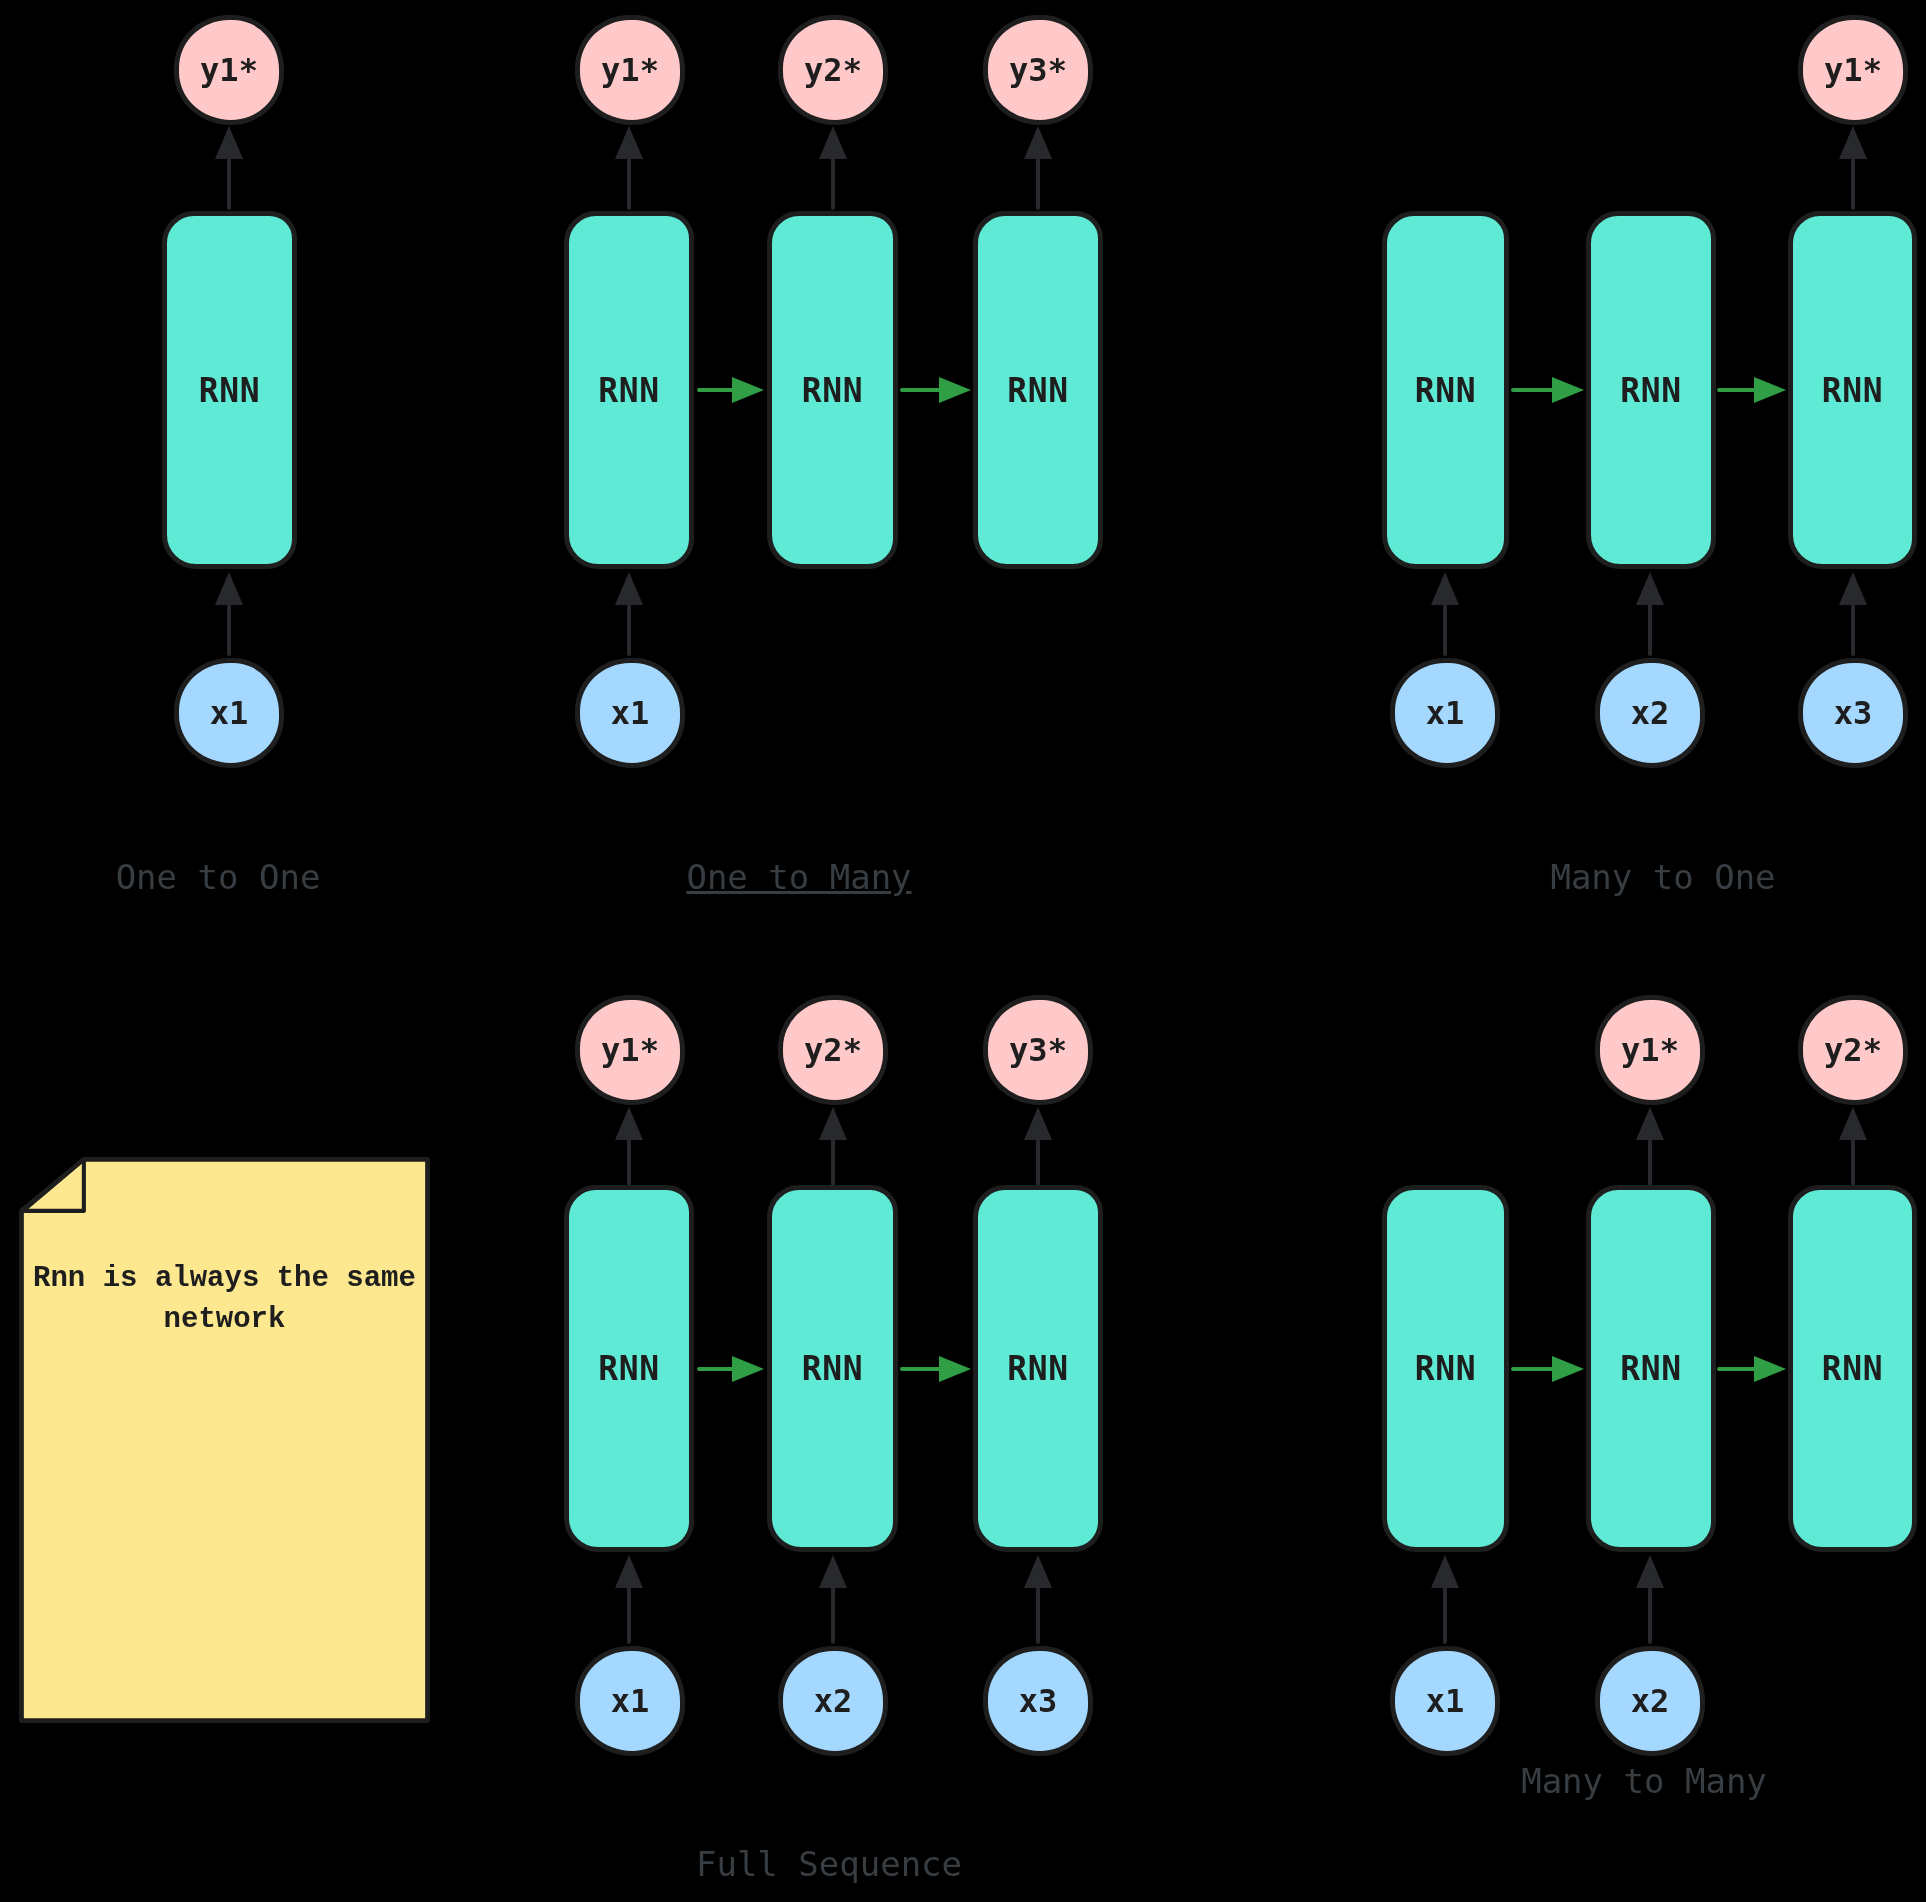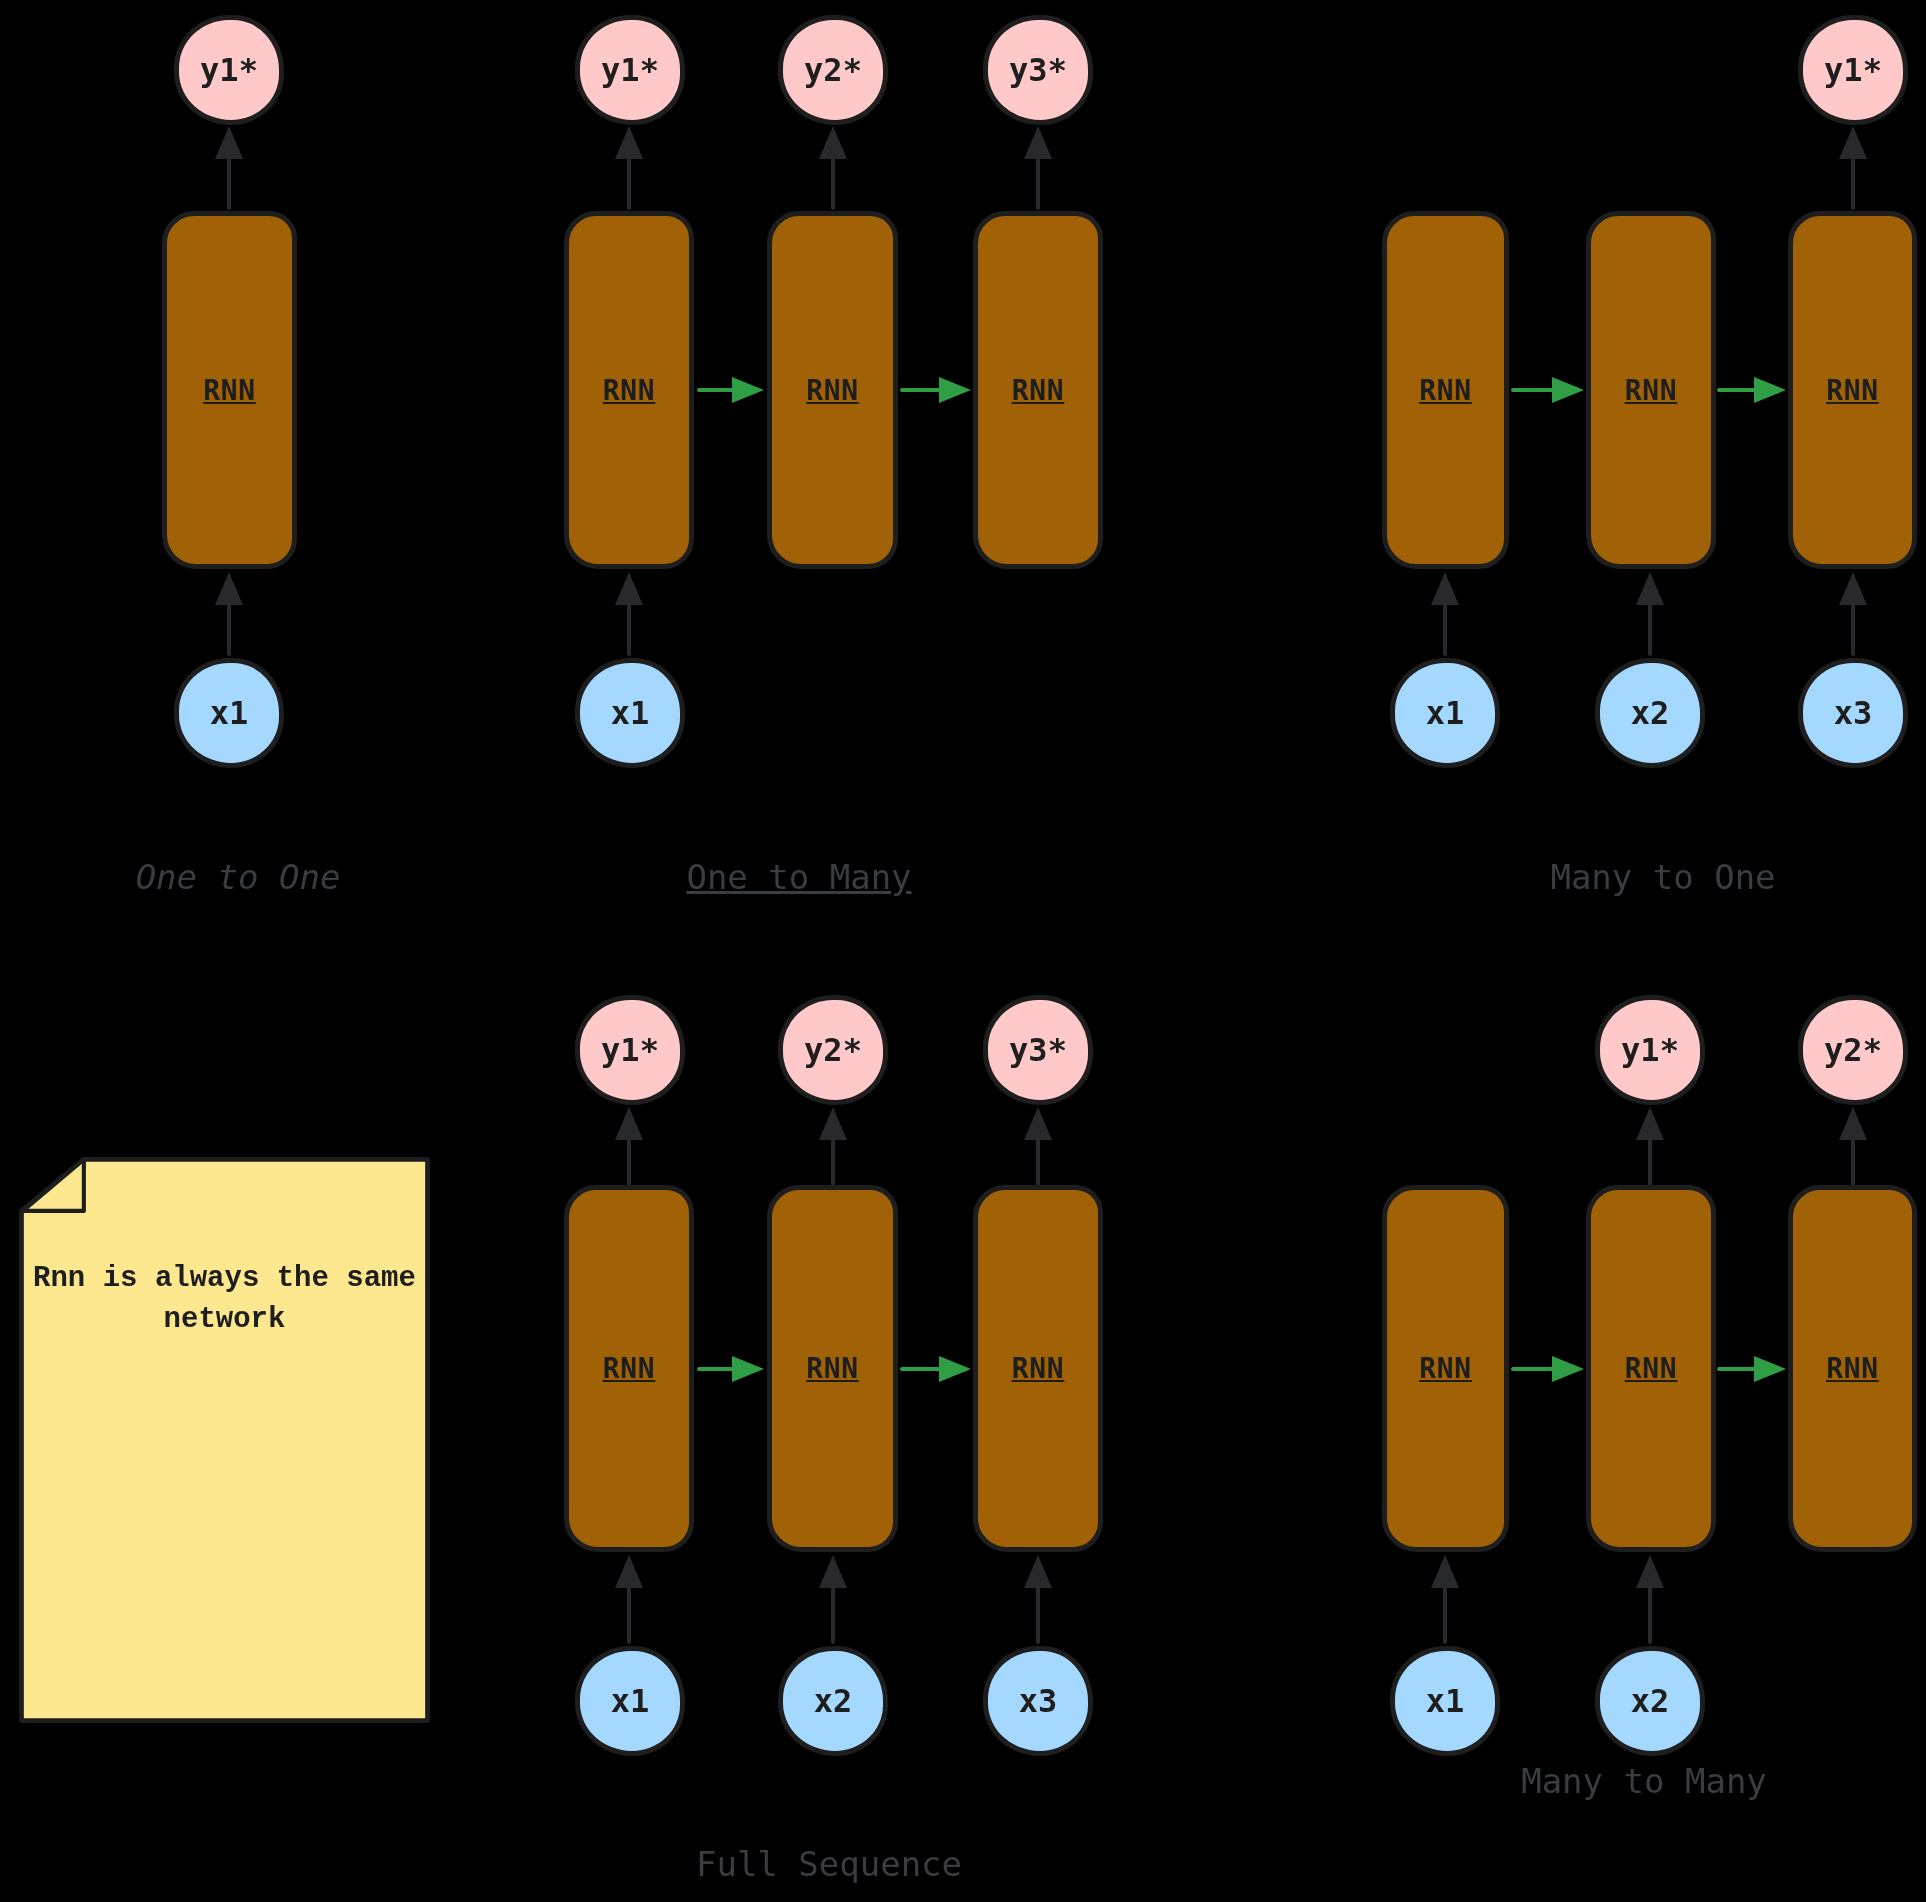--- a/index.html
+++ b/index.html
@@ -12,31 +12,30 @@
     width: 1926px;
     height: 1903px;
     background: #000000;
     font-family: "DejaVu Sans Mono", monospace;
     overflow: hidden;
   }
   
   .block {
     position: absolute;
     box-sizing: border-box;
-    background: #a16207;
+    background: #5eead4;
     border: 5.5px solid #1e1e1e;
     border-radius: 32px 27.5px 30px 34px;
     display: flex;
     align-items: center;
     justify-content: center;
-    font-size: 28px;
+    font-size: 33px;
     font-weight: 600;
     letter-spacing: 0.7px;
     color: #1e1e1e;
-    text-decoration: underline;
   }
   
   .node {
     position: absolute;
     width: 110px;
     height: 110px;
     box-sizing: border-box;
     border: 5.5px solid #1e1e1e;
     border-radius: 52% 48% 50% 54% / 50% 52% 48% 50%;
     display: flex;
@@ -131,21 +130,21 @@
     <div class="va" style="left:214px; top:126px; height:84px;">
         <div class="head"></div>
         <div class="stem"></div>
       </div>
     <div class="block" style="left:162px; top:211px; width:135px; height:358px;">RNN</div>
     <div class="va" style="left:214px; top:572px; height:84px;">
         <div class="head"></div>
         <div class="stem"></div>
       </div>
     <div class="node in" style="left:174px; top:658px;">x1</div>
-    <div class="glabel" style="left:238px; top:857px;font-style:italic;">One to One</div>
+    <div class="glabel" style="left:218px; top:857px;">One to One</div>
   </div>
 
   <div>
     <div class="node out" style="left:575px;  top:15px;">y1*</div>
     <div class="node out" style="left:778px; top:15px;">y2*</div>
     <div class="node out" style="left:983px; top:15px;">y3*</div>
     <div class="va" style="left:614px;  top:126px; height:84px;">
         <div class="head"></div>
         <div class="stem"></div>
       </div>

